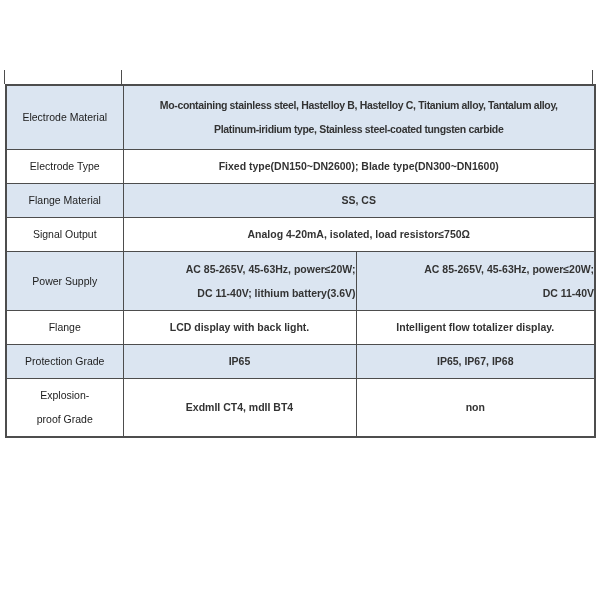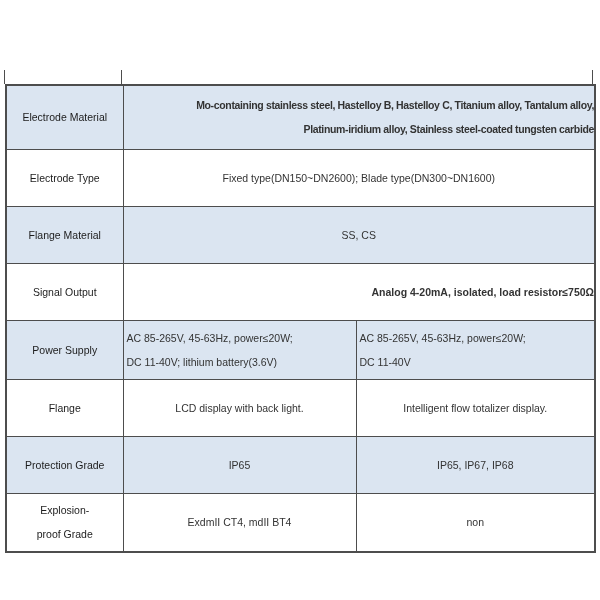--- a/index.html
+++ b/index.html
@@ -43,39 +43,40 @@
   col.c-b     { width: 239px; }
 
   td {
     border: 1px solid var(--border-color, #4d4d4d);
     padding: 0;
     vertical-align: middle;
     font-size: 10.5px;
     color: var(--value-text, #333333);
     text-align: center;
     overflow: hidden;
+    font-weight: bold;
   }
   tr:nth-child(odd) td { background: var(--alt-row-bg, #dbe5f1); }
   tr:nth-child(even) td { background: var(--row-bg, #ffffff); }
 
   td.label-cell {
     font-weight: normal;
     color: var(--label-text, #1c1c1c);
     font-size: 10.5px;
   }
-  td.bold { font-weight: bold; text-align: right; }
+  td.bold { font-weight: bold; }
   td.left-cell {
-    text-align: left;
+    text-align: right;
     padding-left: 3px;
   }
   .line { line-height: 24px; white-space: nowrap; }
   .line.tight { letter-spacing: -0.35px; }
 
   tr.h64 { height: 64px; }
-  tr.h41 { height: 57px; }
+  tr.h41 { height: 34px; }
   tr.h59 { height: 59px; }
 </style>
 </head>
 <body>
 
 <div class="page">
 
   <div class="stub s-left"></div>
   <div class="stub s-mid"></div>
   <div class="stub s-right"></div>
@@ -84,21 +85,21 @@
     <colgroup>
       <col class="c-label">
       <col class="c-a">
       <col class="c-b">
     </colgroup>
     <tbody>
       <tr class="h64">
         <td class="label-cell">Electrode Material</td>
         <td class="bold" colspan="2">
           <div class="line tight">Mo-containing stainless steel, Hastelloy B, Hastelloy C, Titanium alloy, Tantalum alloy,</div>
-          <div class="line tight">Platinum-iridium alloy, Stainless steel-coated tungsten carbide</div>
+          <div class="line tight">Platinum-iridium type, Stainless steel-coated tungsten carbide</div>
         </td>
       </tr>
 
       <tr class="h41">
         <td class="label-cell">Electrode Type</td>
         <td colspan="2">Fixed type(DN150~DN2600); Blade type(DN300~DN1600)</td>
       </tr>
 
       <tr class="h41">
         <td class="label-cell">Flange Material</td>

